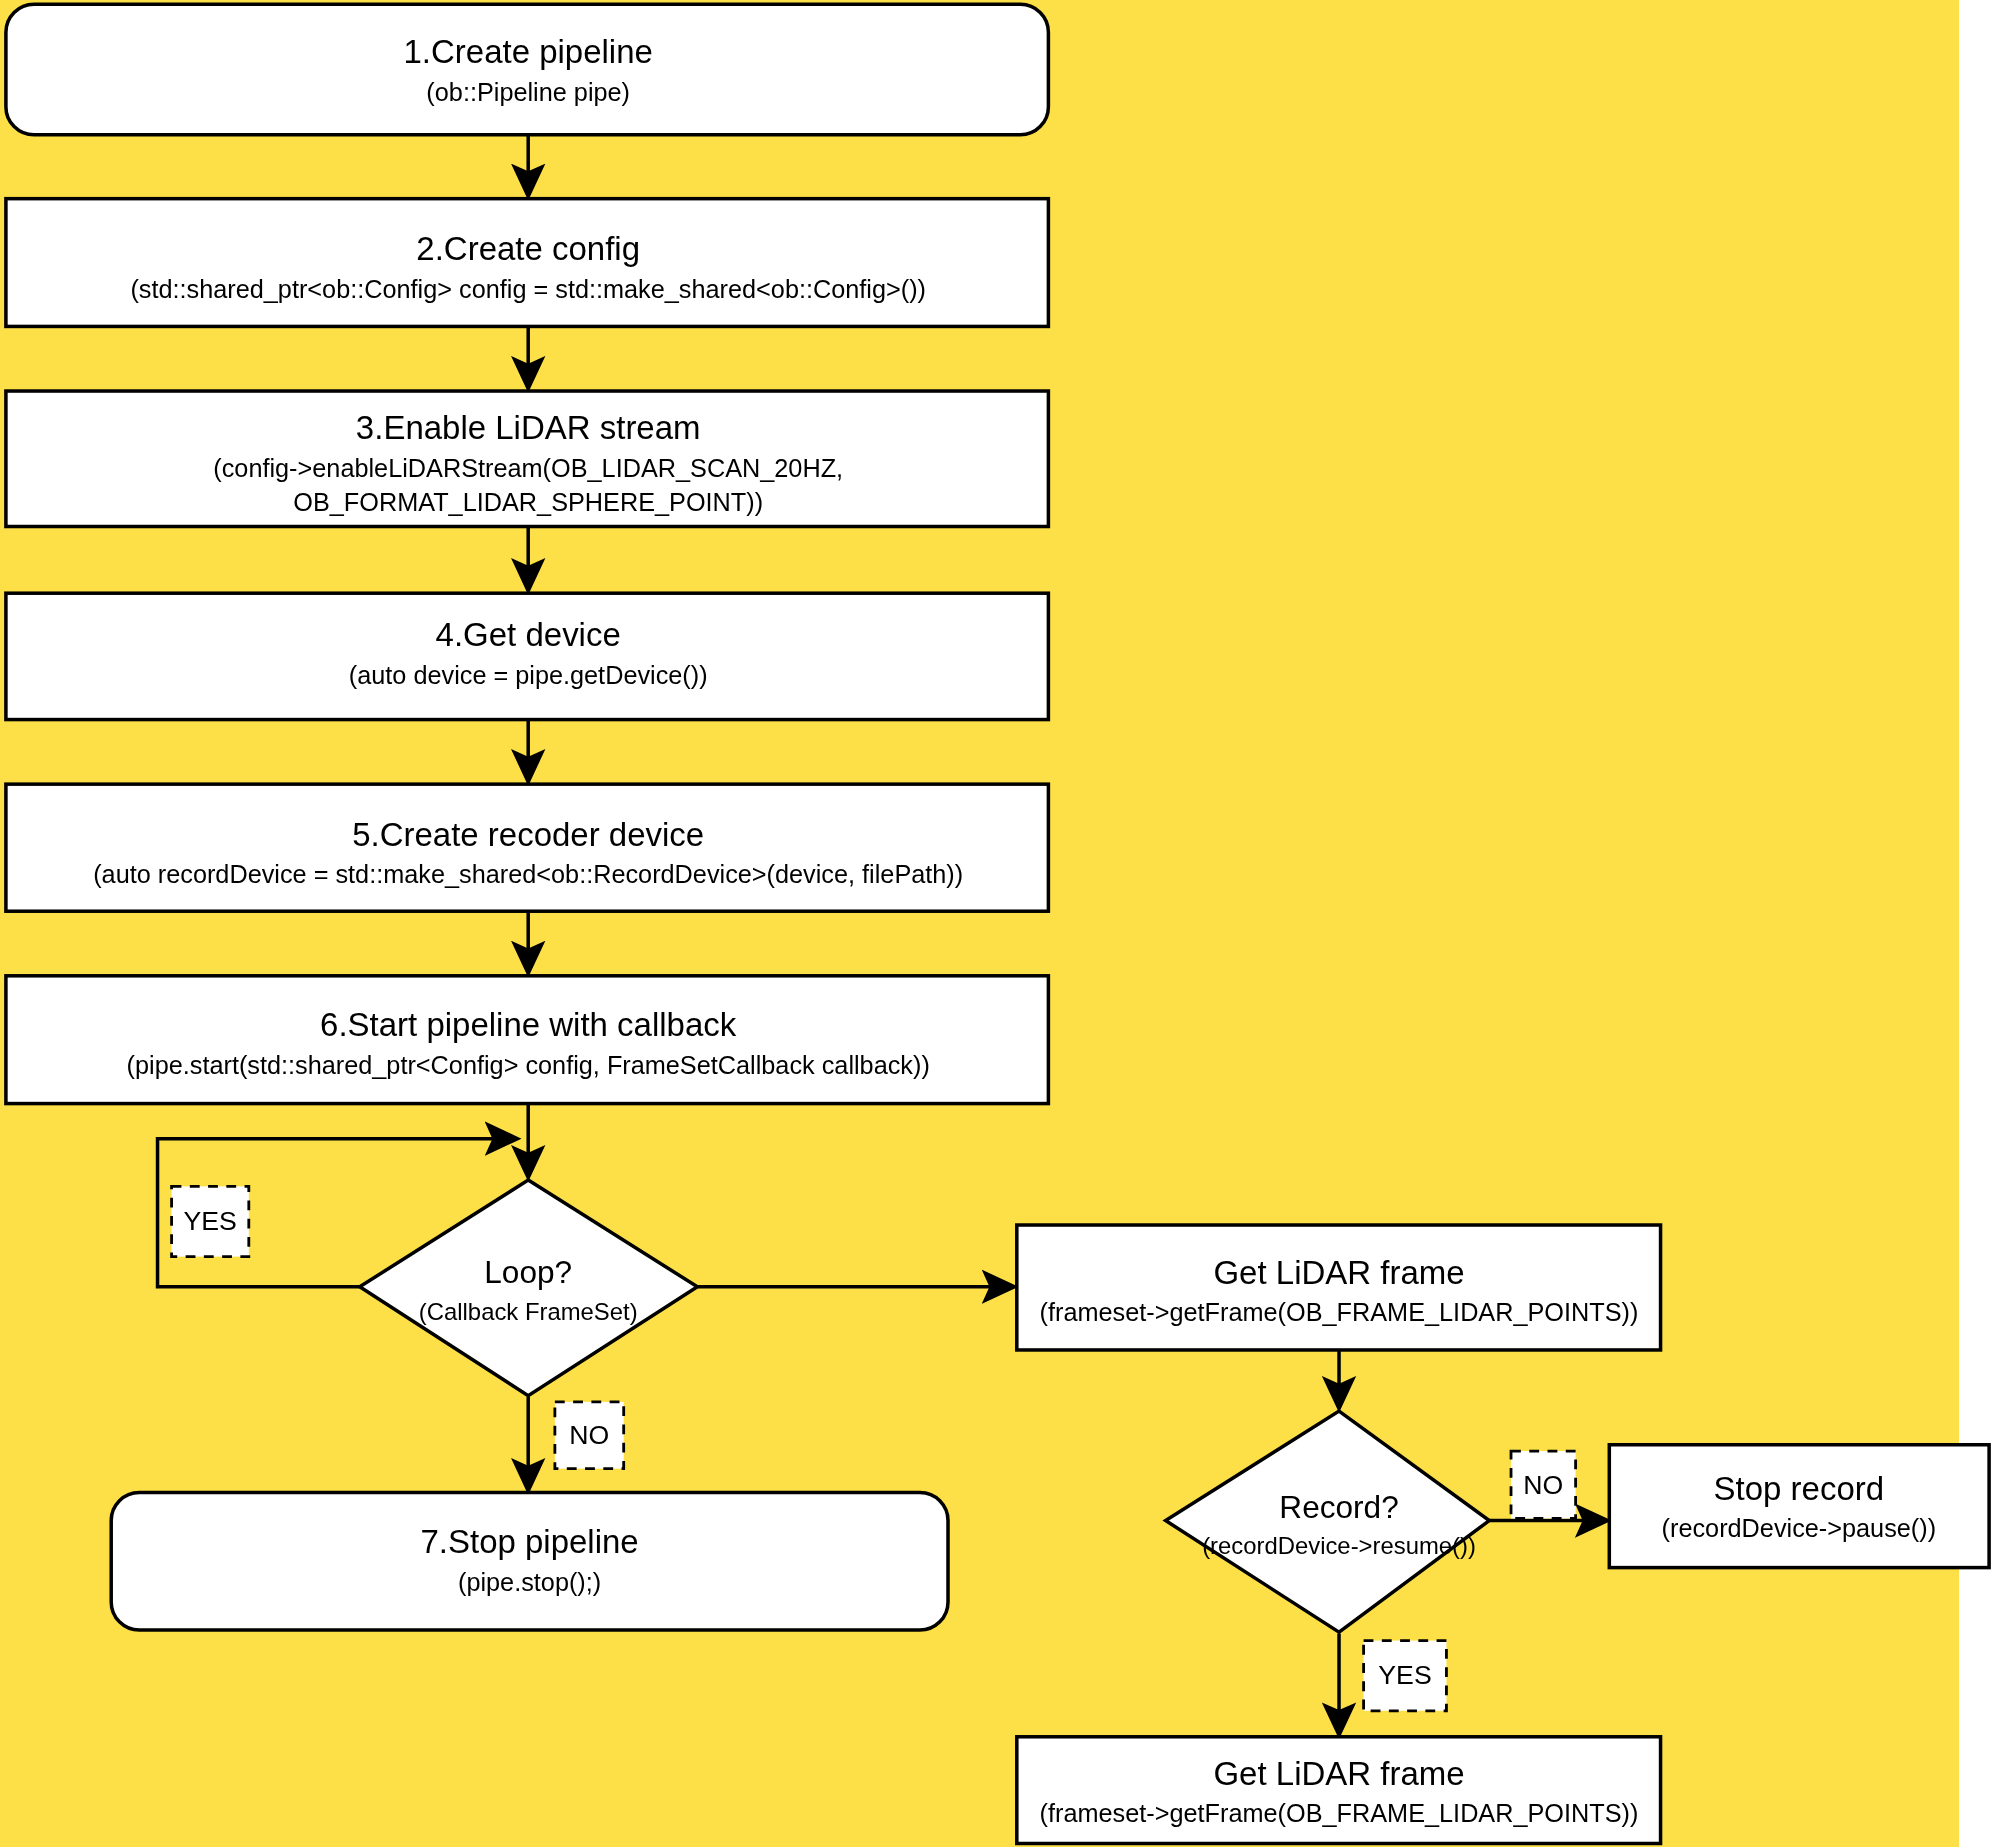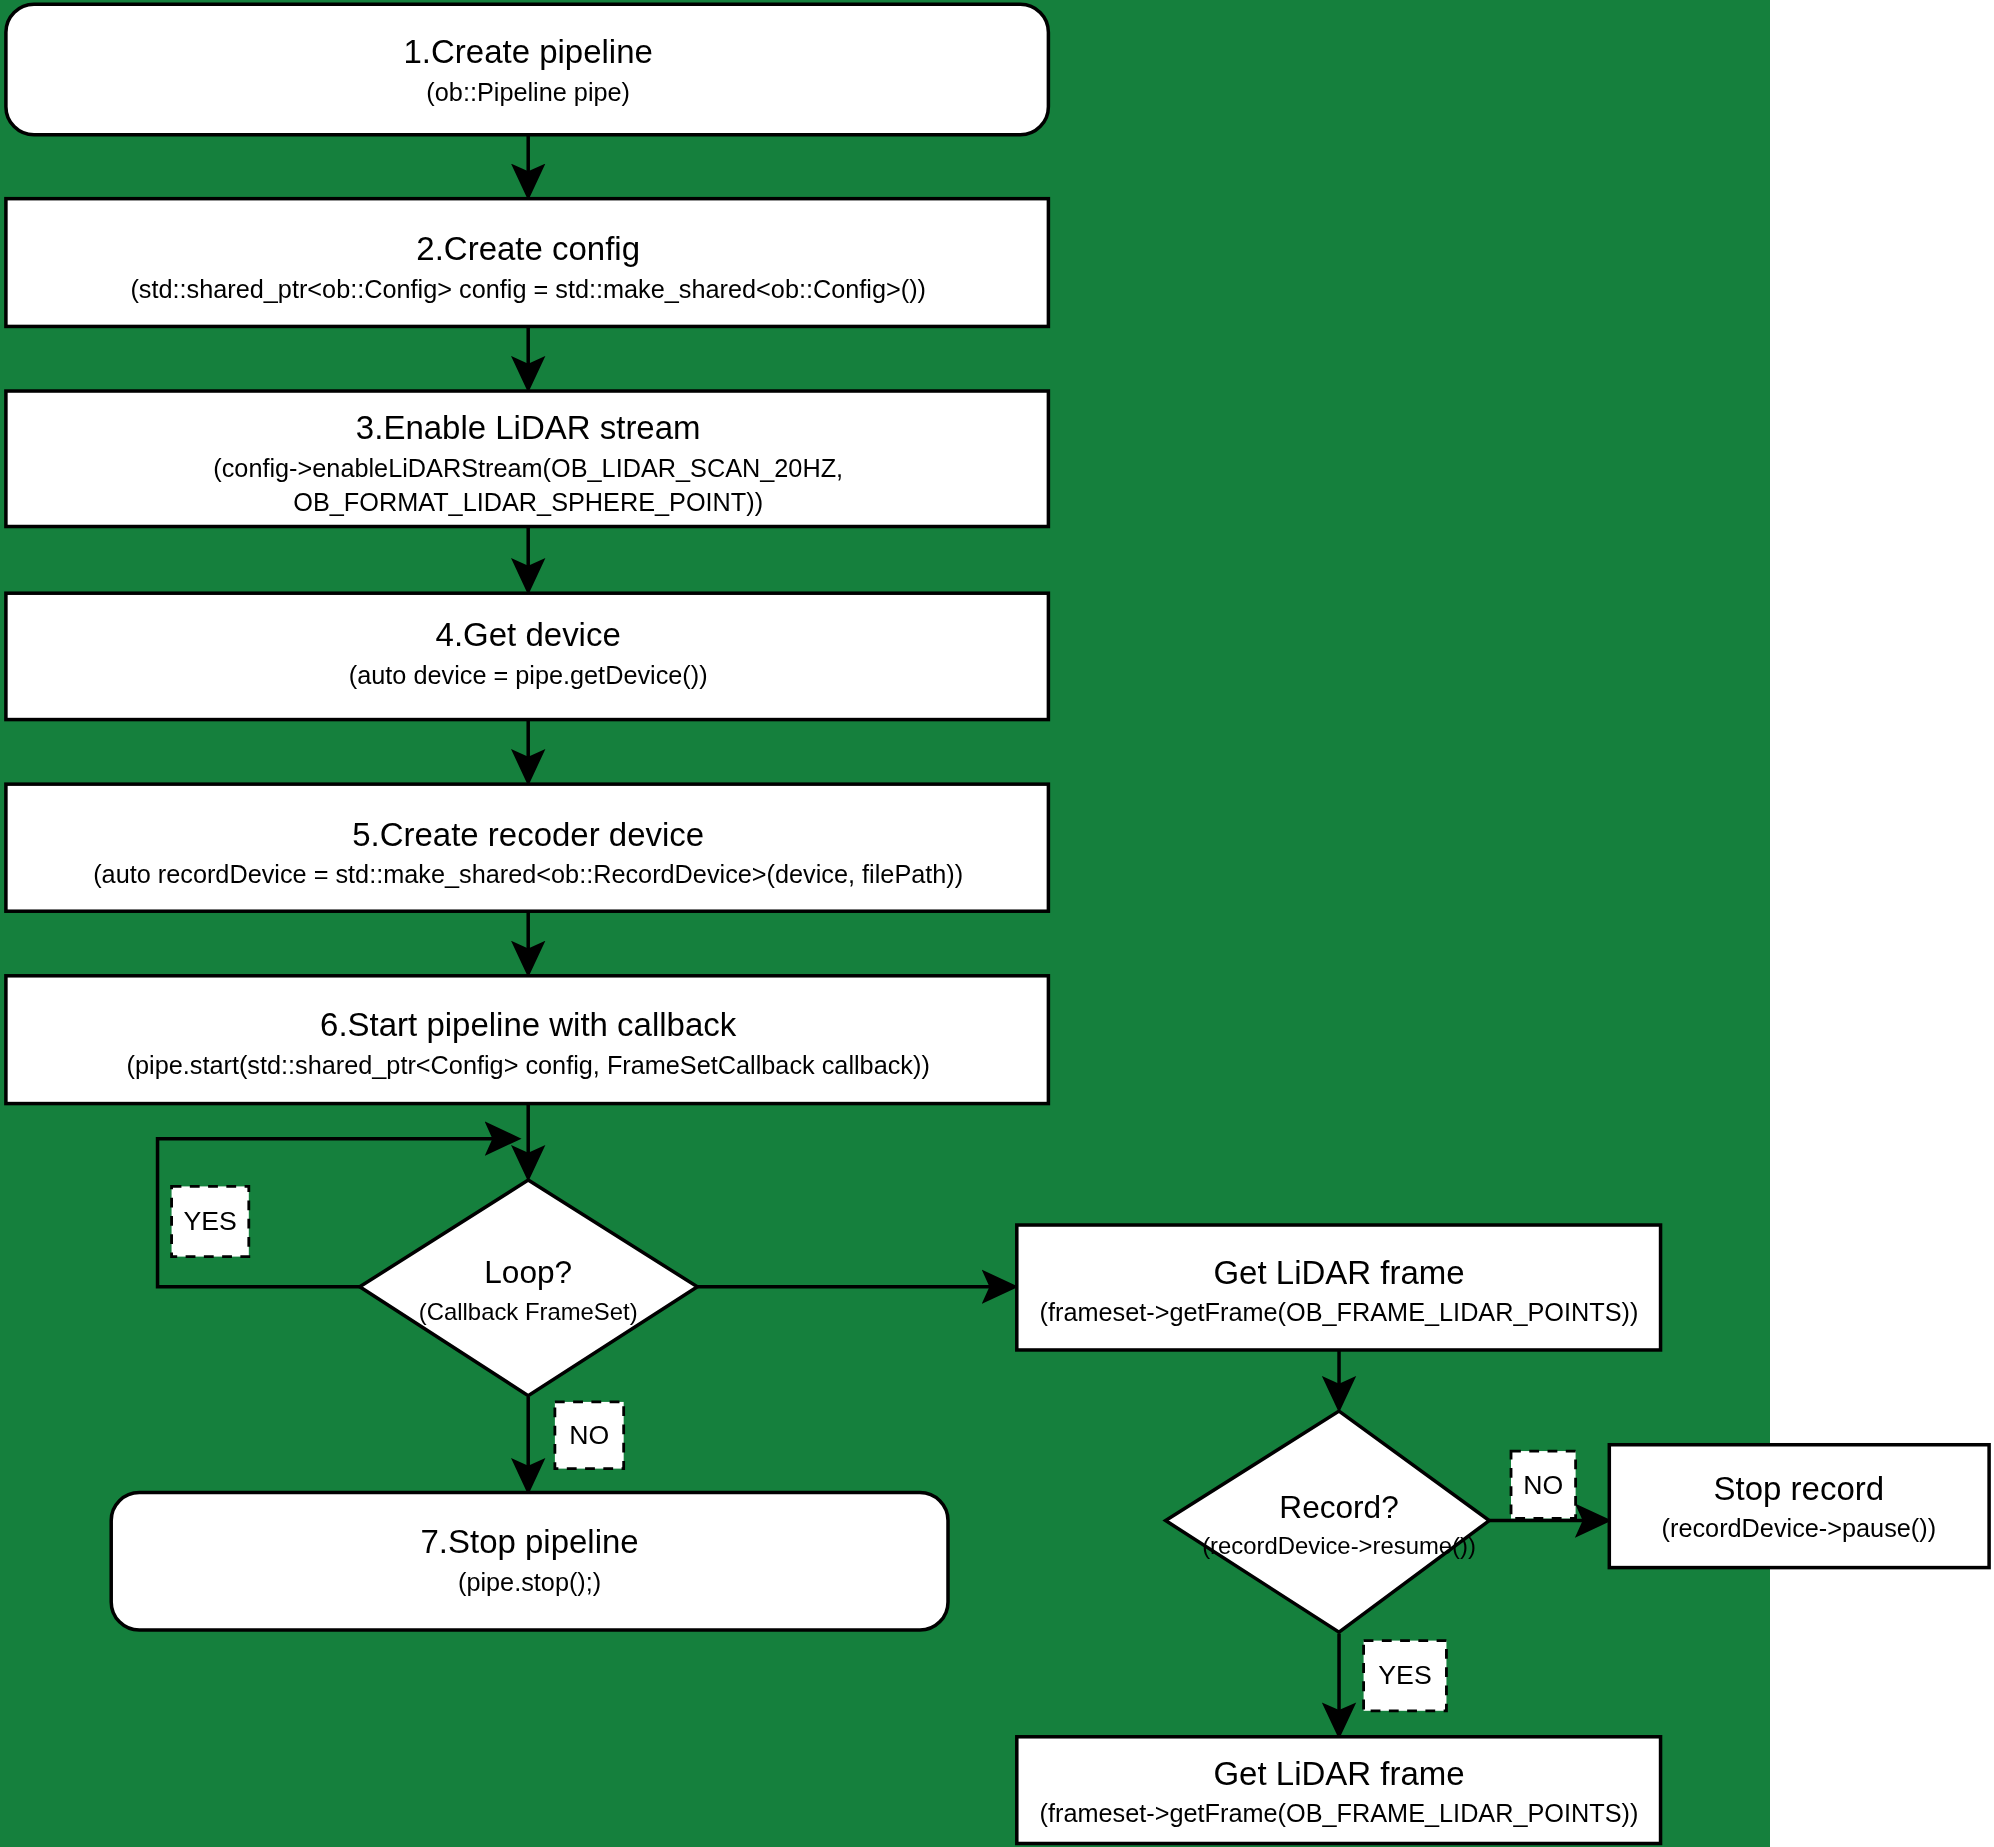--- a/index.html
+++ b/index.html
@@ -8,23 +8,23 @@
     background: #ffffff;
   }
   body {
     width: 1995px;
     height: 1847px;
     font-family: "Liberation Sans", sans-serif;
     overflow: hidden;
   }
   #flow-root {
     position: relative;
-    width: 1770px;
+    width: 1959px;
     height: 1847px;
-    background: #15803d;
+    background: #fde047;
   }
   svg.flow-canvas {
     position: absolute;
     top: 0;
     left: 0;
     width: 1995px;
     height: 1847px;
     display: block;
   }
   .node-shape {

